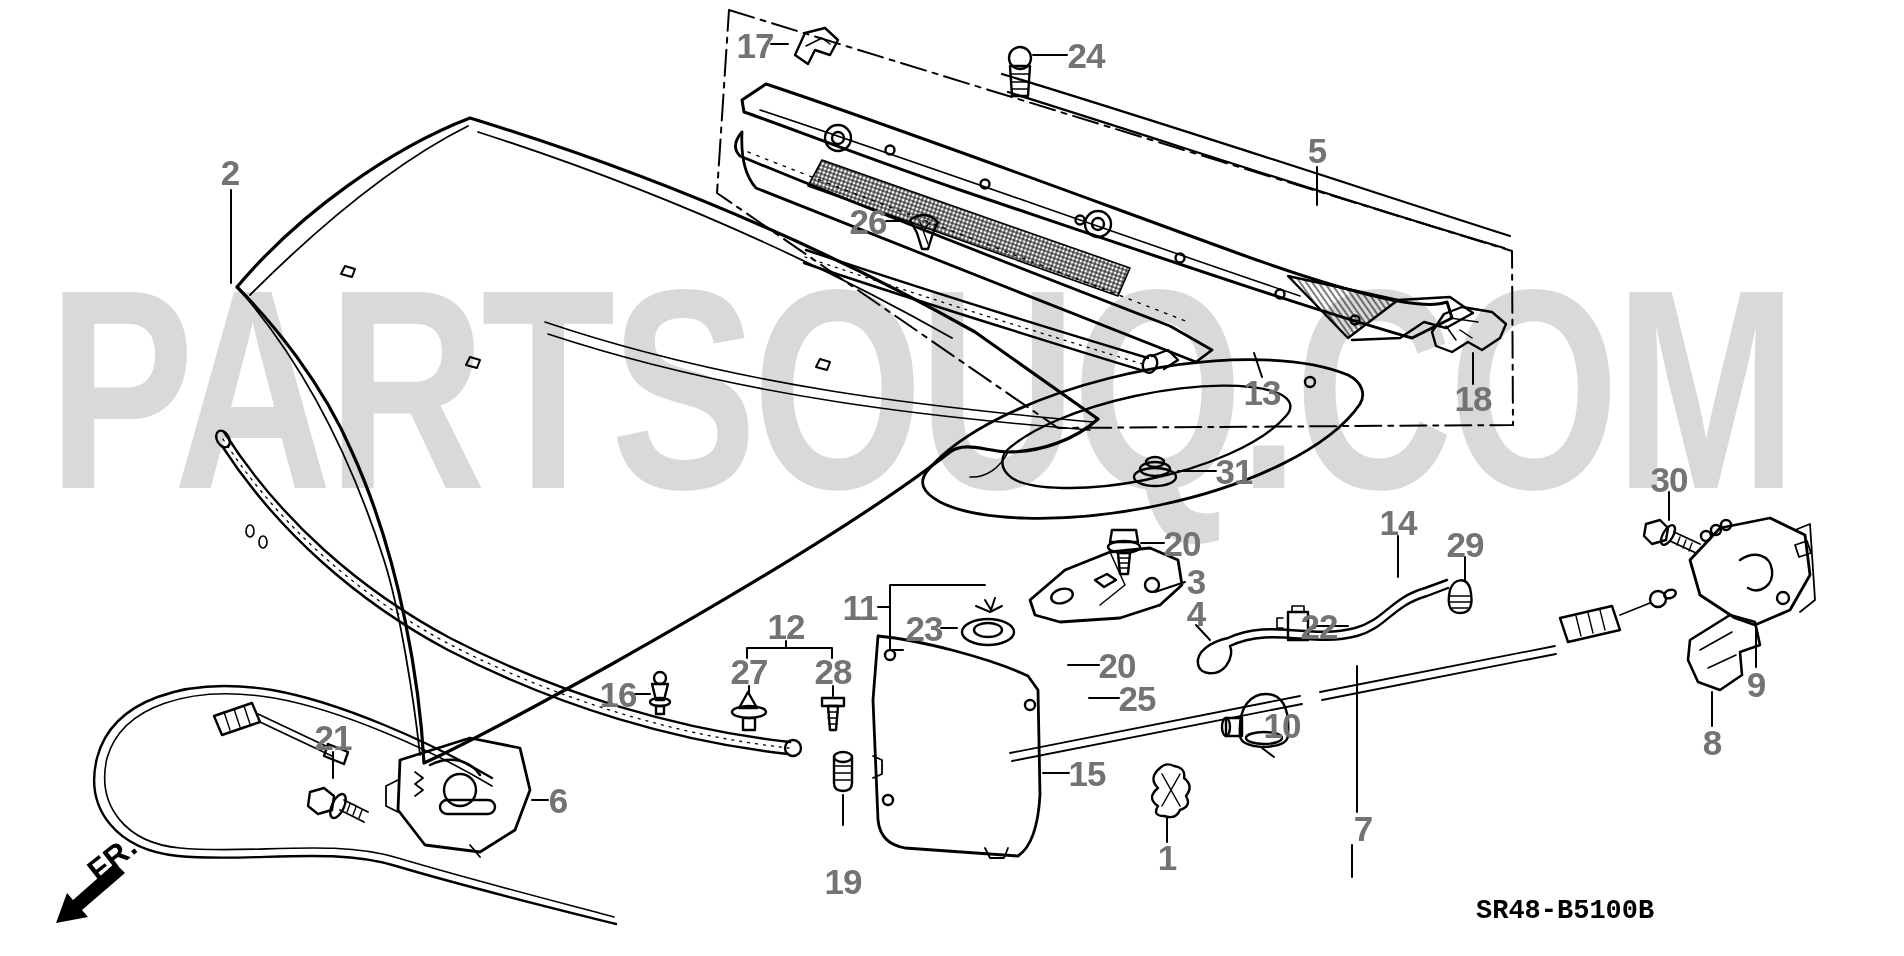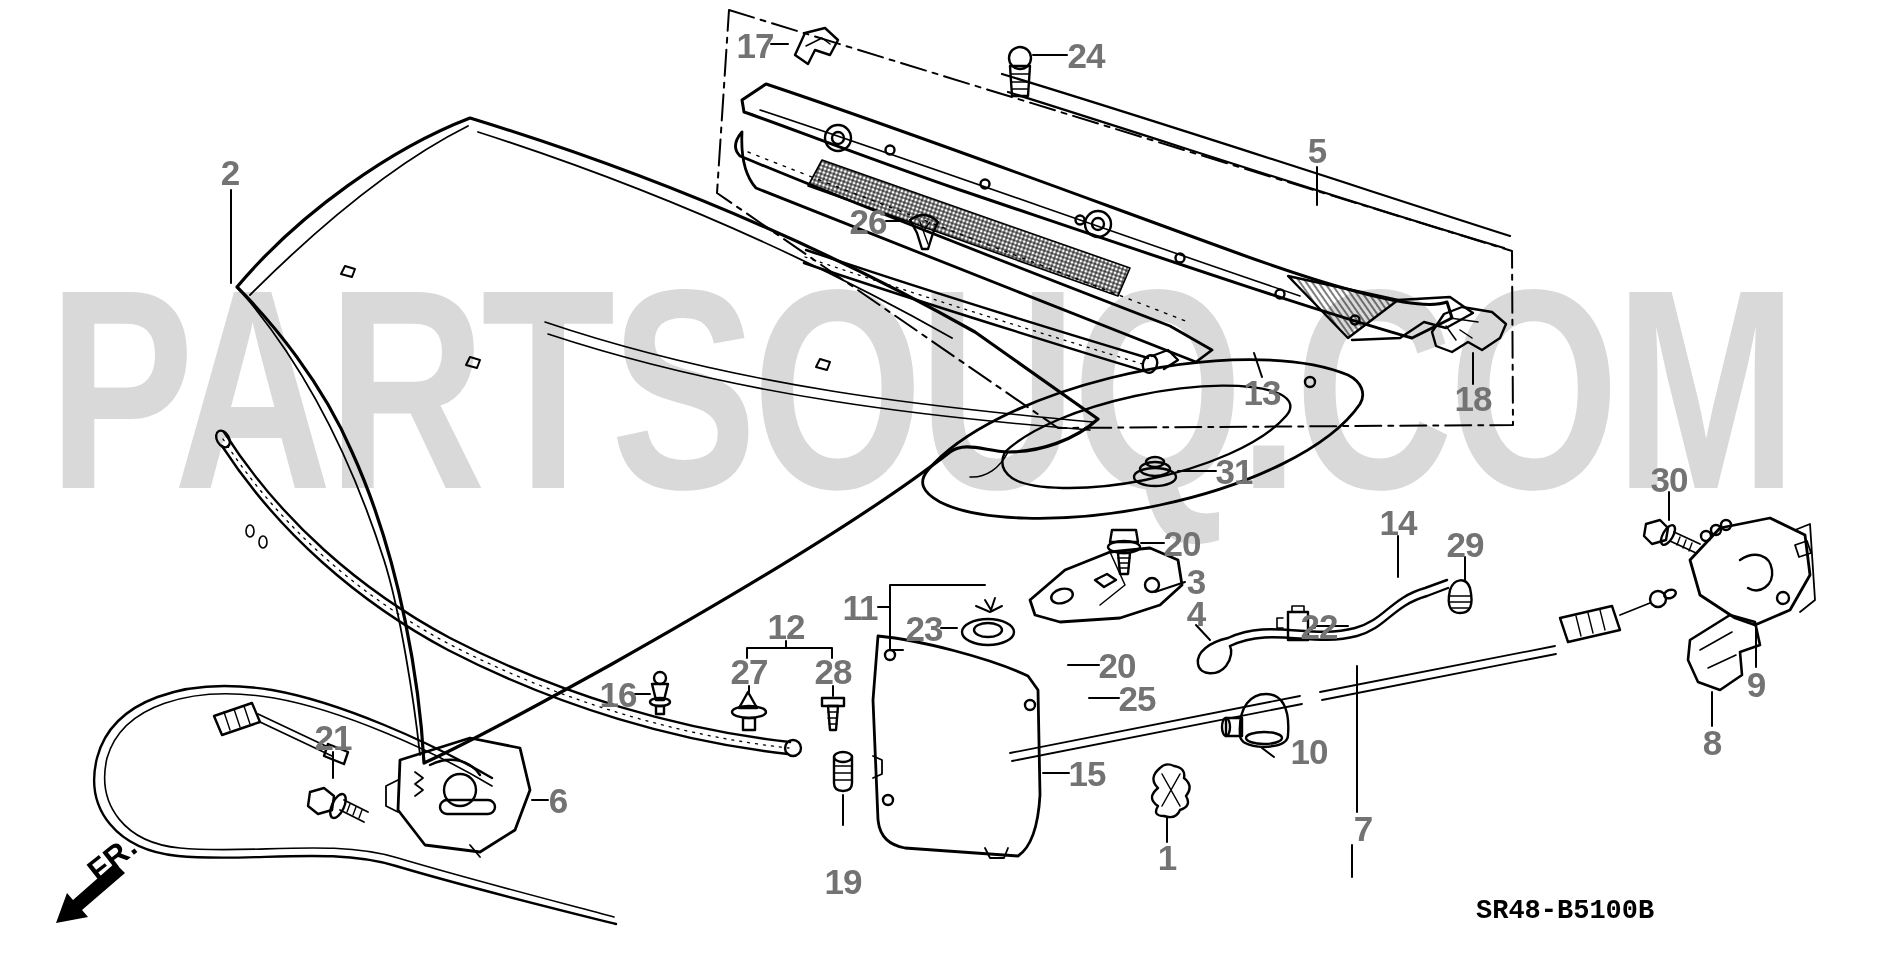--- a/index.html
+++ b/index.html
@@ -315,21 +315,21 @@
   <div id="labels-layer">
       <span class="plabel" style="left: 1167px; top: 857px;">1</span>
       <span class="plabel" style="left: 230px; top: 172px;">2</span>
       <span class="plabel" style="left: 1196px; top: 581px;">3</span>
       <span class="plabel" style="left: 1196px; top: 613px;">4</span>
       <span class="plabel" style="left: 1317px; top: 150px;">5</span>
       <span class="plabel" style="left: 558px; top: 800px;">6</span>
       <span class="plabel" style="left: 1363px; top: 828px;">7</span>
       <span class="plabel" style="left: 1712px; top: 742px;">8</span>
       <span class="plabel" style="left: 1756px; top: 684px;">9</span>
-      <span class="plabel" style="left: 1282px; top: 751px; margin-left: 27px;">10</span>
+      <span class="plabel" style="left: 1282px; top: 725px;">10</span>
       <span class="plabel" style="left: 860px; top: 607px;">11</span>
       <span class="plabel" style="left: 786px; top: 626px;">12</span>
       <span class="plabel" style="left: 1262px; top: 392px;">13</span>
       <span class="plabel" style="left: 1398px; top: 522px;">14</span>
       <span class="plabel" style="left: 1087px; top: 773px;">15</span>
       <span class="plabel" style="left: 618px; top: 694px;">16</span>
       <span class="plabel" style="left: 755px; top: 45px;">17</span>
       <span class="plabel" style="left: 1473px; top: 398px;">18</span>
       <span class="plabel" style="left: 843px; top: 841px; margin-top: 40px;">19</span>
       <span class="plabel" style="left: 1182px; top: 543px;">20</span>

